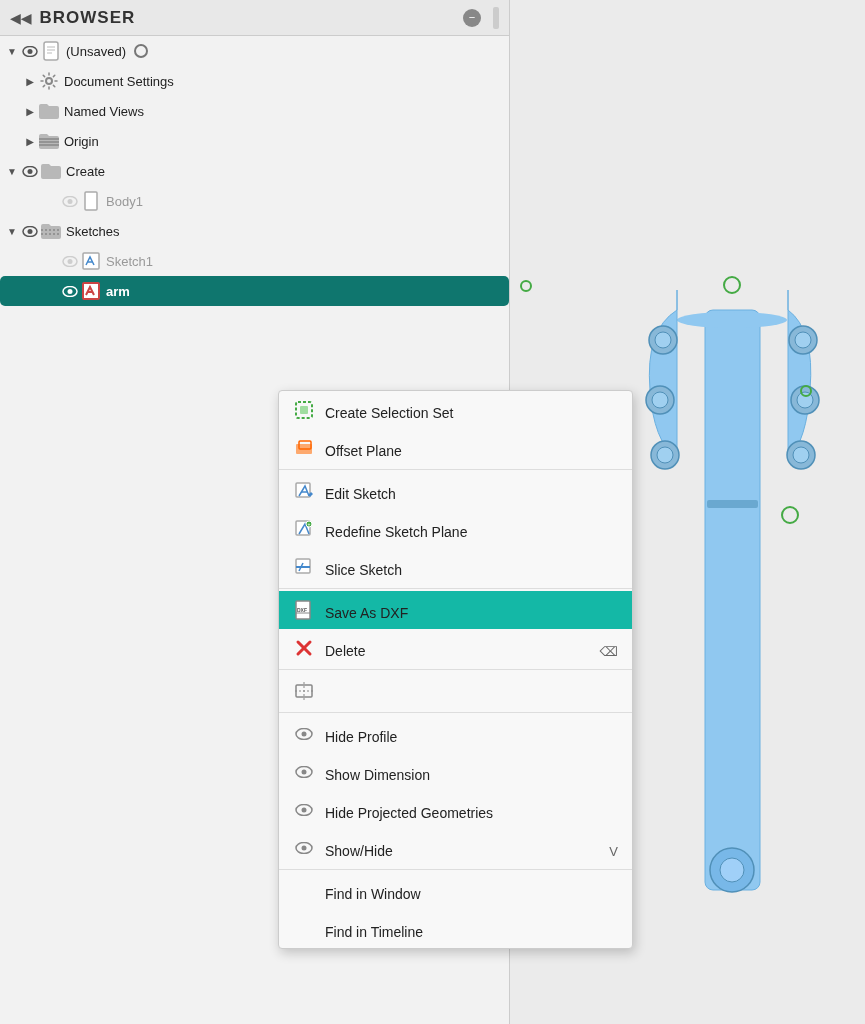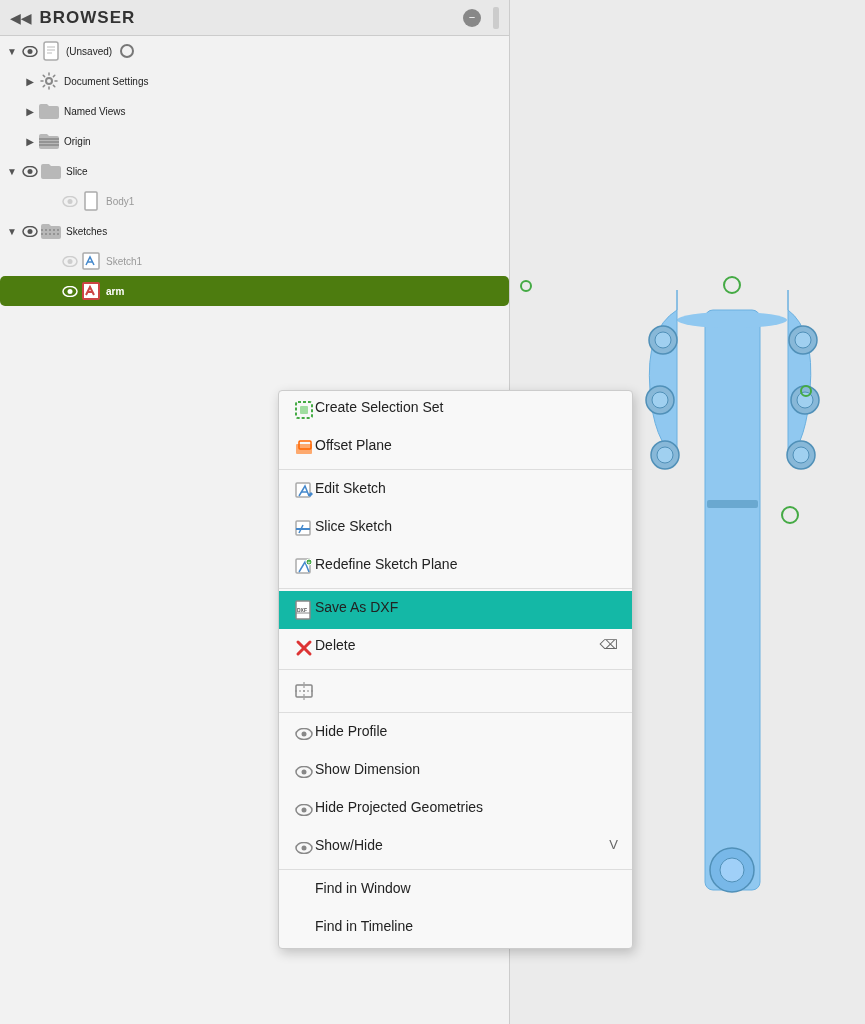--- a/index.html
+++ b/index.html
@@ -57,21 +57,21 @@
       height: 22px;
       display: flex;
       align-items: center;
       justify-content: center;
       margin-right: 4px;
       flex-shrink: 0;
     }
 
     .tree-label {
       color: #222;
-      font-size: 10px;
+      font-size: 13px;
       text-align: right;
     }
 
     .tree-label.faded { color: #999; }
     .tree-label.highlighted { color: white; font-weight: 600; }
 
     .indent-1 { padding-left: 22px; }
     .indent-2 { padding-left: 44px; }
 
     
@@ -83,22 +83,23 @@
       background: #f8f8f8;
       border: 1px solid #ccc;
       border-radius: 4px;
       box-shadow: 2px 4px 12px rgba(0,0,0,0.2);
       z-index: 100;
       overflow: hidden;
     }
 
     .menu-item {
       display: flex;
-      align-items: flex-start;
+      align-items: flex-end;
       padding: 8px 14px;
+      gap: 10px;
       cursor: pointer;
       min-height: 38px;
     }
     .menu-item.active-item { background: #14b8a6; }
 
     .menu-item-label {
       font-size: 14px;
       color: #222;
       flex: 1;
     }
@@ -261,21 +262,21 @@
       <svg width="16" height="11" viewBox="0 0 16 11">
         <ellipse cx="8" cy="5.5" rx="7" ry="5" fill="none" stroke="#555" stroke-width="1.5"></ellipse>
         <circle cx="8" cy="5.5" r="2.5" fill="#555"></circle>
       </svg>
     </span>
     <div class="tree-icon">
       <svg width="20" height="16" viewBox="0 0 20 16">
         <path d="M0 3 Q0 1 2 1 L8 1 L10 3 L18 3 Q20 3 20 5 L20 14 Q20 16 18 16 L2 16 Q0 16 0 14 Z" fill="#b8b8b8"></path>
       </svg>
     </div>
-    <span class="tree-label">Slice</span>
+    <span class="tree-label">Create</span>
   </div>
 
   <div class="tree-item indent-2">
     <span class="tree-expand" style="color:transparent;">▶</span>
     <span class="eye-icon eye-faded">
       <svg width="16" height="11" viewBox="0 0 16 11">
         <ellipse cx="8" cy="5.5" rx="7" ry="5" fill="none" stroke="#999" stroke-width="1.5"></ellipse>
         <circle cx="8" cy="5.5" r="2.5" fill="#999"></circle>
       </svg>
     </span>
@@ -316,21 +317,21 @@
     <div class="tree-icon">
       <svg width="18" height="18" viewBox="0 0 18 18">
         <rect x="1" y="1" width="16" height="16" rx="1" fill="white" stroke="#aaa" stroke-width="1.5"></rect>
         <path d="M4 13 L8 5 L12 13" stroke="#4488cc" stroke-width="1.5" fill="none"></path>
         <line x1="6" y1="10" x2="10" y2="10" stroke="#4488cc" stroke-width="1.5"></line>
       </svg>
     </div>
     <span class="tree-label faded">Sketch1</span>
   </div>
 
-  <div class="tree-item indent-2" style="background:#4d7c0f; border-radius:5px;">
+  <div class="tree-item indent-2" style="background:#0f766e; border-radius:5px;">
     <span class="tree-expand" style="color:transparent;">▶</span>
     <span class="eye-icon">
       <svg width="16" height="11" viewBox="0 0 16 11">
         <ellipse cx="8" cy="5.5" rx="7" ry="5" fill="none" stroke="white" stroke-width="1.5"></ellipse>
         <circle cx="8" cy="5.5" r="2.5" fill="white"></circle>
       </svg>
     </span>
     <div class="tree-icon">
       <svg width="18" height="18" viewBox="0 0 18 18">
         <rect x="1" y="1" width="16" height="16" rx="1" fill="white" stroke="#cc4444" stroke-width="2"></rect>
@@ -375,39 +376,39 @@
         <path d="M14 14 L17 11 L19 13 L16 16 Z" fill="#4488cc"></path>
       </svg>
     </div>
     <span class="menu-item-label">Edit Sketch</span>
   </div>
 
   <div class="menu-item">
     <div class="menu-icon">
       <svg width="20" height="20" viewBox="0 0 20 20">
         <rect x="2" y="2" width="14" height="14" rx="1" fill="white" stroke="#aaa" stroke-width="1.5"></rect>
-        <line x1="2" y1="10" x2="16" y2="10" stroke="#4488cc" stroke-width="2"></line>
-        <path d="M5 14 L9 6" stroke="#4488cc" stroke-width="1.5"></path>
-      </svg>
-    </div>
-    <span class="menu-item-label">Slice Sketch</span>
-  </div>
-
-  <div class="menu-item">
-    <div class="menu-icon">
-      <svg width="20" height="20" viewBox="0 0 20 20">
-        <rect x="2" y="2" width="14" height="14" rx="1" fill="white" stroke="#aaa" stroke-width="1.5"></rect>
         <path d="M5 15 L11 5 L15 15" stroke="#4488cc" stroke-width="1.5" fill="none"></path>
         <circle cx="15" cy="5" r="3" fill="#44aa44" stroke="white" stroke-width="1"></circle>
         <text x="13.5" y="7" font-size="5" fill="white">+</text>
       </svg>
     </div>
     <span class="menu-item-label">Redefine Sketch Plane</span>
   </div>
 
+  <div class="menu-item">
+    <div class="menu-icon">
+      <svg width="20" height="20" viewBox="0 0 20 20">
+        <rect x="2" y="2" width="14" height="14" rx="1" fill="white" stroke="#aaa" stroke-width="1.5"></rect>
+        <line x1="2" y1="10" x2="16" y2="10" stroke="#4488cc" stroke-width="2"></line>
+        <path d="M5 14 L9 6" stroke="#4488cc" stroke-width="1.5"></path>
+      </svg>
+    </div>
+    <span class="menu-item-label">Slice Sketch</span>
+  </div>
+
   <div class="menu-divider"></div>
 
   <div class="menu-item active-item">
     <div class="menu-icon">
       <svg width="20" height="20" viewBox="0 0 20 20">
         <rect x="2" y="1" width="14" height="18" rx="1" fill="white" stroke="#888" stroke-width="1.5"></rect>
         <text x="3" y="12" font-size="5" font-weight="bold" fill="#555">DXF</text>
         <path d="M2 13 L16 13" stroke="#888" stroke-width="1"></path>
       </svg>
     </div>

